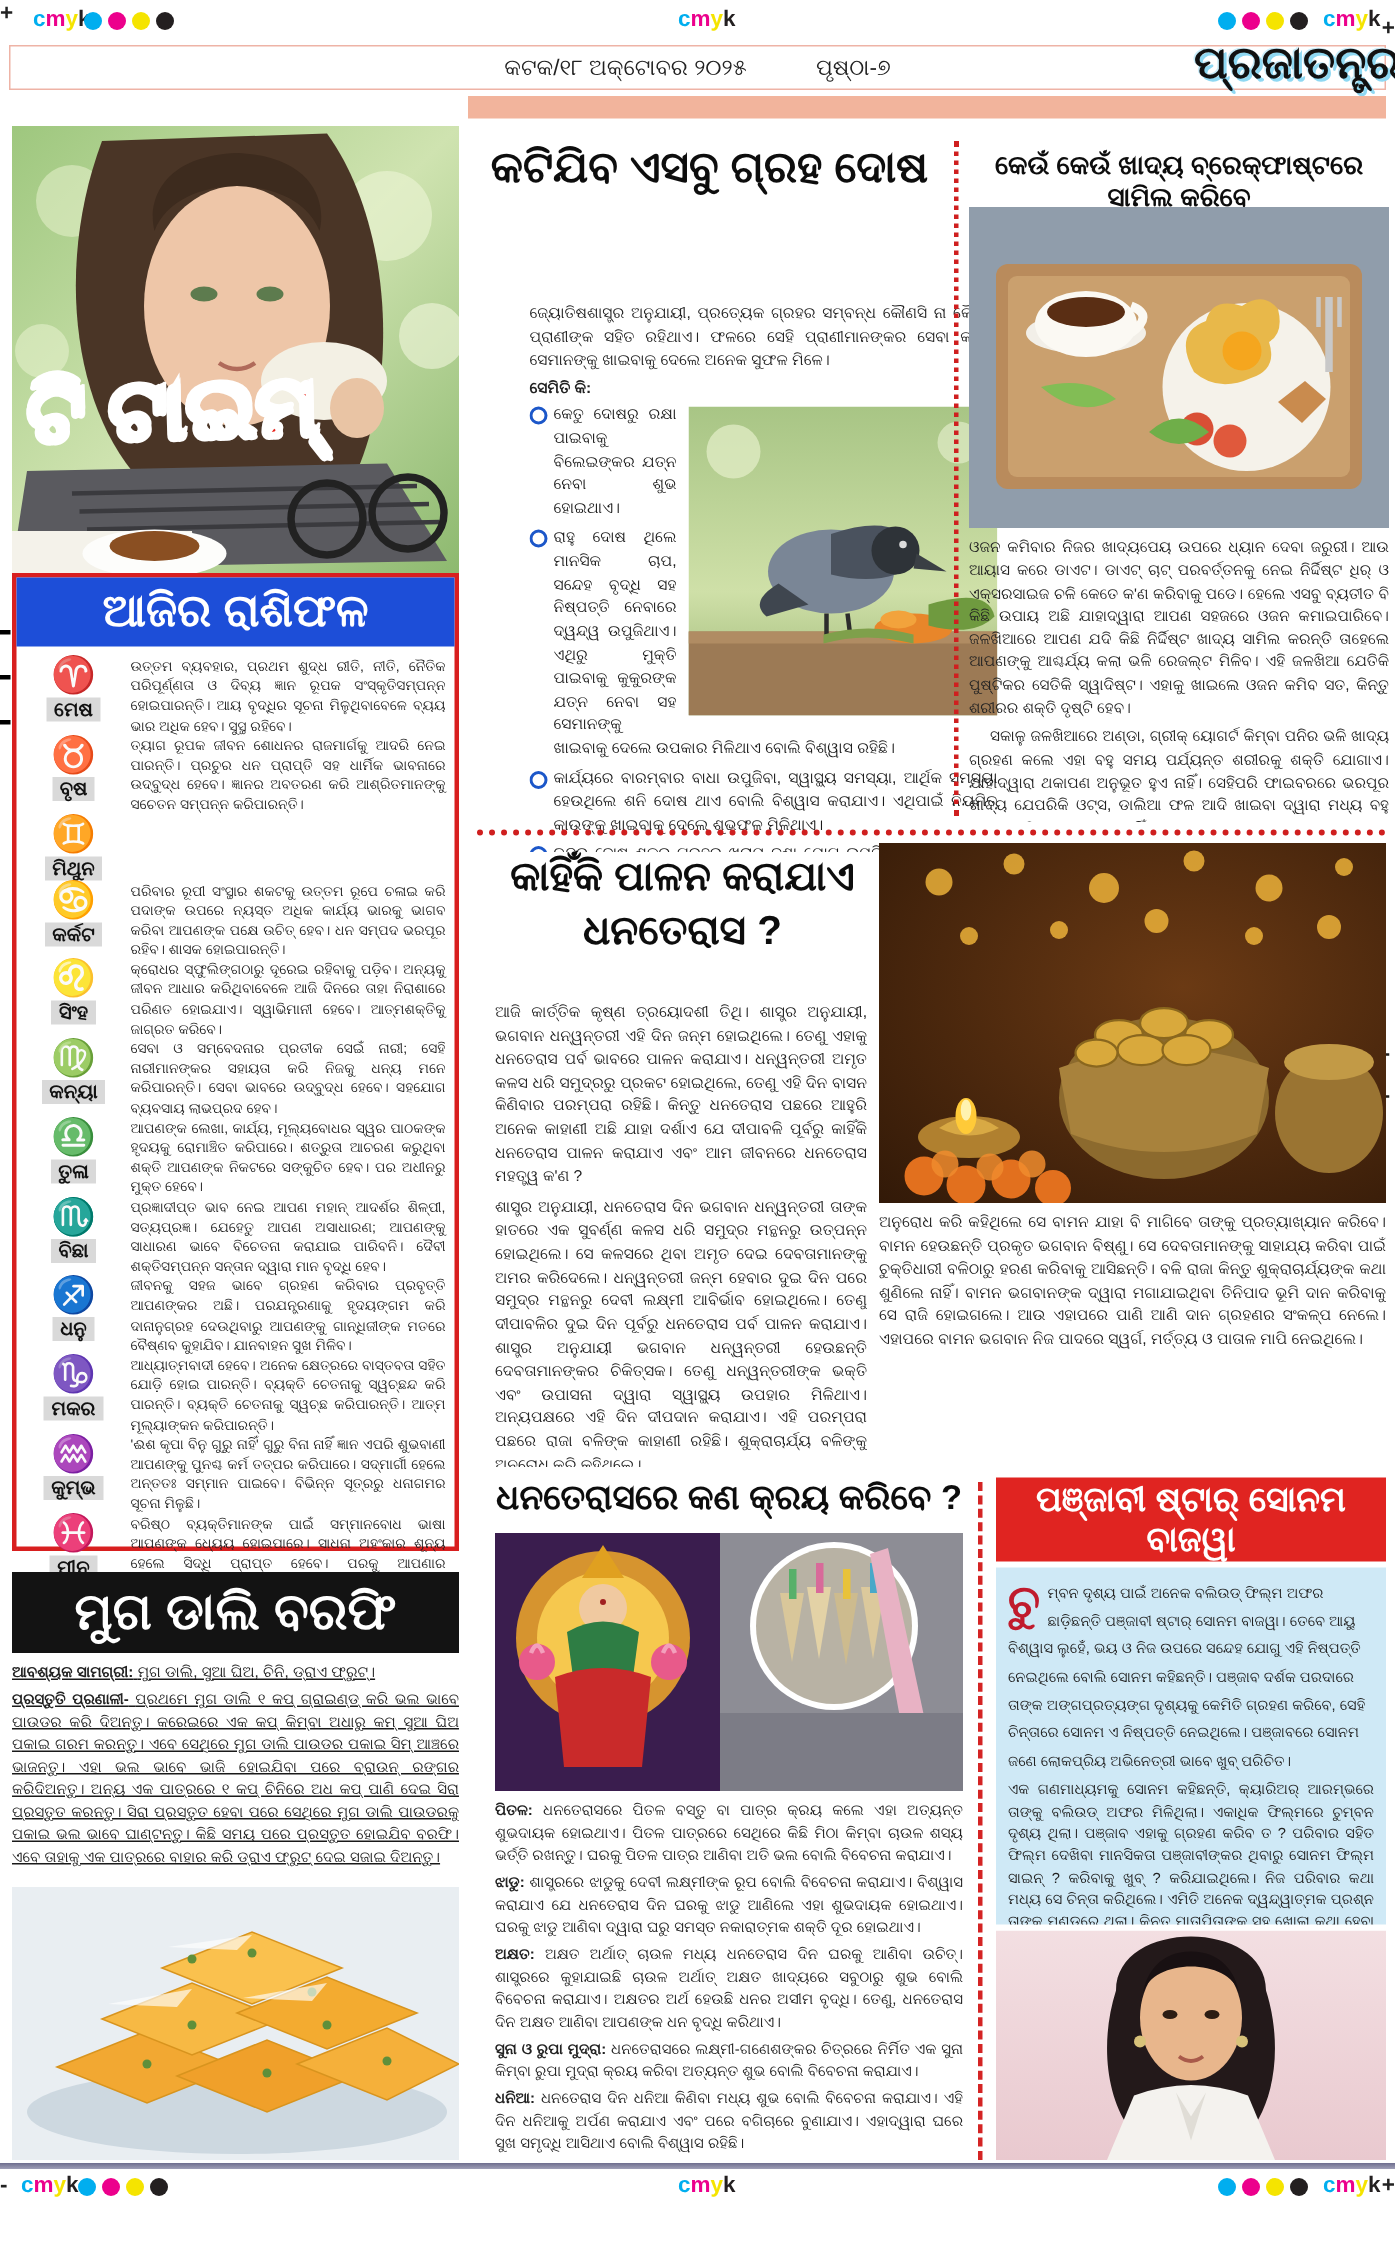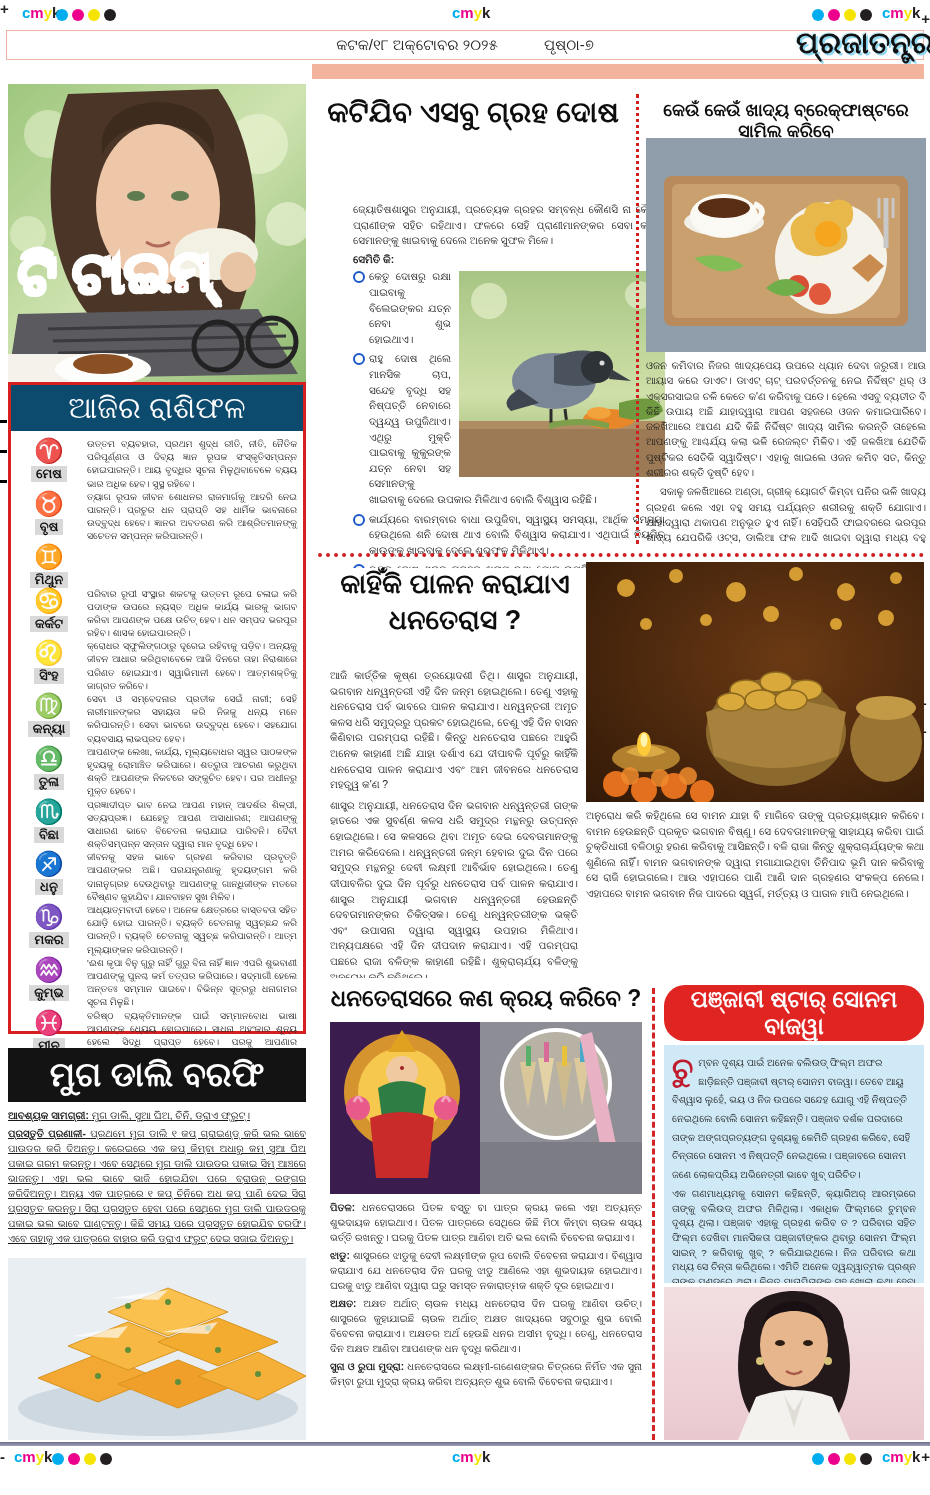--- a/index.html
+++ b/index.html
@@ -15,40 +15,40 @@
   .datebar{border:1px solid #eeb3a6;background:#fff;display:flex;align-items:center;justify-content:center;gap:46px;
            font-size:15px;color:#222;}
   .logo{font-size:30px;font-weight:bold;color:#111;text-shadow:2px 2px 0 #8fd8f2, -1px -1px 0 #c9ecf9;}
   .salmonbar{background:#f2b49c;}
   
   .teatitle{font-size:56px;font-weight:bold;color:#e8251d;-webkit-text-stroke:3px #fff;
             text-shadow:0 0 2px #fff,2px 2px 0 #fff,-2px 2px 0 #fff,2px -2px 0 #fff;
             transform:rotate(-1.5deg);white-space:nowrap;}
   
   .horobox{border:3px solid #d81f1f;background:#fff;}
-  .horobanner{background:#0c4a6e;color:#fff;font-weight:normal;font-size:30px;text-align:center;
+  .horobanner{background:#1d4ed8;color:#fff;font-weight:bold;font-size:30px;text-align:center;
               display:flex;align-items:center;justify-content:center;height:46px;}
   .horolist{display:flex;flex-direction:column;justify-content:space-between;padding:7px 6px 6px 6px;box-sizing:border-box;}
   .sign{display:flex;gap:6px;align-items:flex-start;}
   .signcol{width:64px;flex:0 0 64px;text-align:center;}
   .signglyph{font-size:24px;line-height:26px;display:block;}
   .signname{display:inline-block;background:#d9d9d9;color:#111;font-weight:bold;font-size:13px;
             padding:0 5px;margin-top:1px;}
   .signtext{font-size:9.3px;line-height:1.42;color:#222;}
   
   .headline{font-weight:bold;color:#0d0d0d;text-align:center;}
   .bodytext{font-size:10.4px;line-height:1.5;color:#222;}
   .lead-bold{font-weight:bold;}
   ul.bullets{list-style:none;margin:0;padding:0;}
   ul.bullets li{position:relative;padding-left:16px;margin-bottom:4px;font-size:10.4px;line-height:1.5;text-align:justify;}
   ul.bullets li .bmark{position:absolute;left:0;top:2px;width:8px;height:8px;border:2.5px solid #1c57c9;border-radius:50%;}
   .dotsep{border-top:4px dotted #cf1f1f;height:0;}
   .vdotsep{border-left:3px dotted #cf1f1f;width:0;}
   .vdashsep{border-left:3px dashed #d42424;width:0;}
-  .redbanner{background:#e02421;color:#fff;font-weight:bold;display:flex;align-items:center;justify-content:center;text-align:center;border-radius:21px;}
+  .redbanner{background:#e02421;color:#fff;font-weight:bold;display:flex;align-items:center;justify-content:center;text-align:center;}
   .blackbanner{background:#131313;color:#fff;font-weight:bold;display:flex;align-items:center;justify-content:center;}
   .blueblock{background:#cfe9f6;}
   .dropcap{float:left;font-size:30px;line-height:30px;font-weight:bold;color:#c01b2d;margin:2px 5px 0 0;}
   .term{font-weight:bold;}
   .tick{background:#000;width:7px;height:3px;}
   svg{display:block;}
   .grayline{background:linear-gradient(#6e6e8e,#a0a0b8);}
 </style>
 </head>
 <body>
@@ -385,20 +385,21 @@
     <path d="M262,10 L292,150 L276,156 L250,14 Z" fill="#e8b2c4"></path>
     <path d="M250,150 q20,-10 44,4 L290,170 L246,168 Z" fill="#cbb68a"></path>
     <rect x="150" y="120" width="162" height="52" fill="#7c7c86"></rect>
   </svg>
 </div>
 <div class="abs" style="left:330px;top:1200px;width:312px;height:242px;overflow:hidden;">
   <p class="bodytext just" style="margin:0 0 3px 0;font-size:10px;"><span class="term">ପିତଳ:</span><span> ଧନତେରାସରେ ପିତଳ ବସ୍ତୁ ବା ପାତ୍ର କ୍ରୟ କଲେ ଏହା ଅତ୍ୟନ୍ତ ଶୁଭଦାୟକ ହୋଇଥାଏ। ପିତଳ ପାତ୍ରରେ ସେଥିରେ କିଛି ମିଠା କିମ୍ବା ଚାଉଳ ଶସ୍ୟ ଭର୍ତ୍ତି ରଖନ୍ତୁ। ଘରକୁ ପିତଳ ପାତ୍ର ଆଣିବା ଅତି ଭଲ ବୋଲି ବିବେଚନା କରାଯାଏ।</span></p>
   <p class="bodytext just" style="margin:0 0 3px 0;font-size:10px;"><span class="term">ଝାଡୁ:</span><span> ଶାସ୍ତ୍ରରେ ଝାଡୁକୁ ଦେବୀ ଲକ୍ଷ୍ମୀଙ୍କ ରୂପ ବୋଲି ବିବେଚନା କରାଯାଏ। ବିଶ୍ୱାସ କରାଯାଏ ଯେ ଧନତେରାସ ଦିନ ଘରକୁ ଝାଡୁ ଆଣିଲେ ଏହା ଶୁଭଦାୟକ ହୋଇଥାଏ। ଘରକୁ ଝାଡୁ ଆଣିବା ଦ୍ୱାରା ଘରୁ ସମସ୍ତ ନକାରାତ୍ମକ ଶକ୍ତି ଦୂର ହୋଇଥାଏ।</span></p>
   <p class="bodytext just" style="margin:0 0 3px 0;font-size:10px;"><span class="term">ଅକ୍ଷତ:</span><span> ଅକ୍ଷତ ଅର୍ଥାତ୍ ଚାଉଳ ମଧ୍ୟ ଧନତେରାସ ଦିନ ଘରକୁ ଆଣିବା ଉଚିତ୍। ଶାସ୍ତ୍ରରେ କୁହାଯାଇଛି ଚାଉଳ ଅର୍ଥାତ୍ ଅକ୍ଷତ ଖାଦ୍ୟରେ ସବୁଠାରୁ ଶୁଭ ବୋଲି ବିବେଚନା କରାଯାଏ। ଅକ୍ଷତର ଅର୍ଥ ହେଉଛି ଧନର ଅସୀମ ବୃଦ୍ଧି। ତେଣୁ, ଧନତେରାସ ଦିନ ଅକ୍ଷତ ଆଣିବା ଆପଣଙ୍କ ଧନ ବୃଦ୍ଧି କରିଥାଏ।</span></p>
   <p class="bodytext just" style="margin:0 0 3px 0;font-size:10px;"><span class="term">ସୁନା ଓ ରୁପା ମୁଦ୍ରା:</span><span> ଧନତେରାସରେ ଲକ୍ଷ୍ମୀ-ଗଣେଶଙ୍କର ଚିତ୍ରରେ ନିର୍ମିତ ଏକ ସୁନା କିମ୍ବା ରୁପା ମୁଦ୍ରା କ୍ରୟ କରିବା ଅତ୍ୟନ୍ତ ଶୁଭ ବୋଲି ବିବେଚନା କରାଯାଏ।</span></p>
+  <p class="bodytext just" style="margin:0;font-size:10px;"><span class="term">ଧନିଆ:</span><span> ଧନତେରାସ ଦିନ ଧନିଆ କିଣିବା ମଧ୍ୟ ଶୁଭ ବୋଲି ବିବେଚନା କରାଯାଏ। ଏହି ଦିନ ଧନିଆକୁ ଅର୍ପଣ କରାଯାଏ ଏବଂ ପରେ ବଗିଚାରେ ବୁଣାଯାଏ। ଏହାଦ୍ୱାରା ଘରେ ସୁଖ ସମୃଦ୍ଧି ଆସିଥାଏ ବୋଲି ବିଶ୍ୱାସ ରହିଛି।</span></p>
 </div>
 
 <div class="abs vdashsep" style="left:652px;top:988px;height:452px;"></div>
 
 <div class="abs redbanner" style="left:664px;top:985px;width:260px;height:56px;font-size:23px;">ପଞ୍ଜାବୀ ଷ୍ଟାର୍ ସୋନମ ବାଜୱା</div>
 <div class="abs blueblock" style="left:664px;top:1045px;width:260px;height:238px;box-sizing:border-box;padding:7px 8px;overflow:hidden;">
   <span class="dropcap">ଚୁ</span>
   <span class="bodytext just" style="font-size:9.8px;display:inline;">ମ୍ବନ ଦୃଶ୍ୟ ପାଇଁ ଅନେକ ବଲିଉଡ୍ ଫିଲ୍ମ ଅଫର ଛାଡ଼ିଛନ୍ତି ପଞ୍ଜାବୀ ଷ୍ଟାର୍ ସୋନମ ବାଜୱା। ତେବେ ଆୟୁ ବିଶ୍ୱାସ ଲୁହେଁ, ଭୟ ଓ ନିଜ ଉପରେ ସନ୍ଦେହ ଯୋଗୁ ଏହି ନିଷ୍ପତ୍ତି ନେଇଥିଲେ ବୋଲି ସୋନମ କହିଛନ୍ତି। ପଞ୍ଜାବ ଦର୍ଶକ ପରଦାରେ ତାଙ୍କ ଅଙ୍ଗପ୍ରତ୍ୟଙ୍ଗ ଦୃଶ୍ୟକୁ କେମିତି ଗ୍ରହଣ କରିବେ, ସେହି ଚିନ୍ତାରେ ସୋନମ ଏ ନିଷ୍ପତ୍ତି ନେଇଥିଲେ। ପଞ୍ଜାବରେ ସୋନମ ଜଣେ ଲୋକପ୍ରିୟ ଅଭିନେତ୍ରୀ ଭାବେ ଖୁବ୍ ପରିଚିତ।</span>
   <p class="bodytext just" style="margin:4px 0 0 0;font-size:9.8px;">ଏକ ଗଣମାଧ୍ୟମକୁ ସୋନମ କହିଛନ୍ତି, କ୍ୟାରିଅର୍ ଆରମ୍ଭରେ ତାଙ୍କୁ ବଲିଉଡ୍ ଅଫର ମିଳିଥିଲା। ଏକାଧିକ ଫିଲ୍ମରେ ଚୁମ୍ବନ ଦୃଶ୍ୟ ଥିଲା। ପଞ୍ଜାବ ଏହାକୁ ଗ୍ରହଣ କରିବ ତ ? ପରିବାର ସହିତ ଫିଲ୍ମ ଦେଖିବା ମାନସିକତା ପଞ୍ଜାବୀଙ୍କର ଥିବାରୁ ସୋନମ ଫିଲ୍ମ ସାଇନ୍ ? କରିବାକୁ ଖୁବ୍ ? କରିଯାଇଥିଲେ। ନିଜ ପରିବାର କଥା ମଧ୍ୟ ସେ ଚିନ୍ତା କରିଥିଲେ। ଏମିତି ଅନେକ ଦ୍ୱନ୍ଦ୍ୱାତ୍ମକ ପ୍ରଶ୍ନ ତାଙ୍କ ମୁଣ୍ଡରେ ଥିଲା। କିନ୍ତୁ ମାତାପିତାଙ୍କ ସହ ଖୋଲା କଥା ହେବା ପରେ ସେମାନେ ରାଜି ହେଲେ। ଯଦି ଏହା ଫିଲ୍ମ ପାଇଁ କରିବାକୁ ପଡ଼ିବ, ତେବେ କିଛି ସମସ୍ୟା ନାହିଁ ବୋଲି ସେମାନେ ସୋନମଙ୍କୁ ଆଶ୍ୱସ୍ତ କଲେ। ଶେଷ ଥର ଅକ୍ଷୟ କୁମାରଙ୍କ 'ହାଉସ୍?ଫୁଲ୍-୫'ରେ ପରଦାକୁ ଆସିଥିଲେ ସୋନମ। ଆସନ୍ତା ୨୧ ତାରିଖରେ ତାଙ୍କ ଫିଲ୍ମ 'ଏକ୍? ଦିୱାନେ କୀ ଦିୱାନିୟତ୍?' ମୁକ୍ତିଲାଭ କରିବ, ଯାହାକୁ ସେ ଉତ୍ସାହର ସହ ଅପେକ୍ଷା କରିଛନ୍ତି।</p>
 </div>

